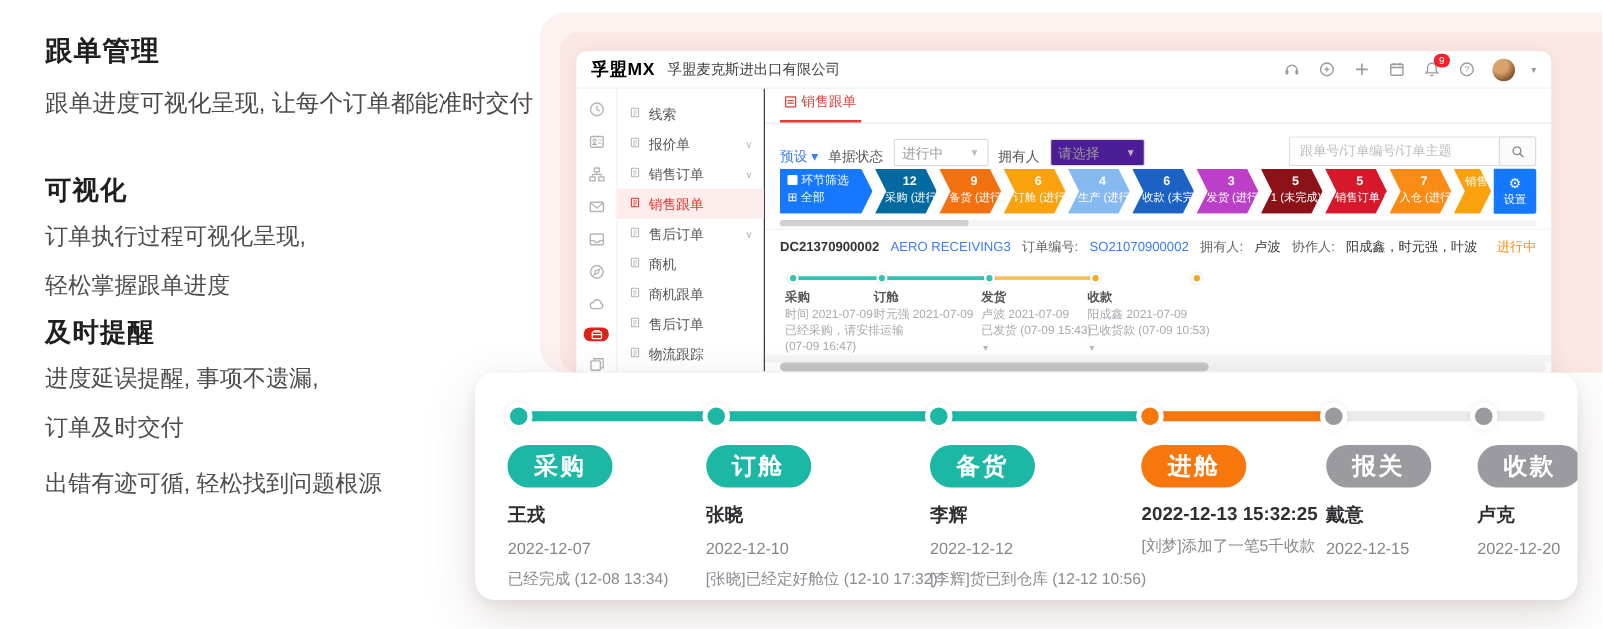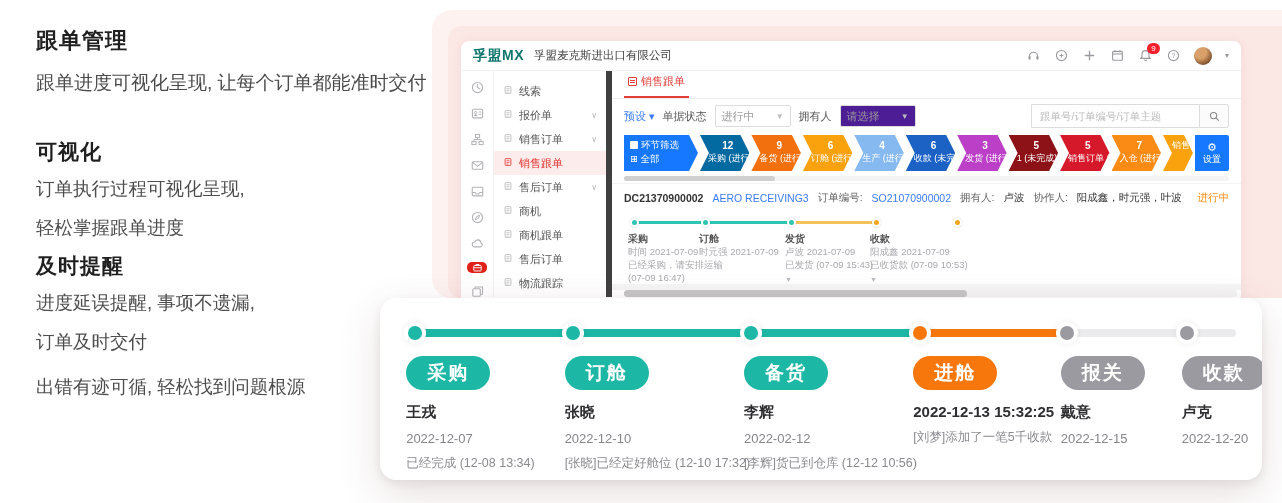--- a/index.html
+++ b/index.html
@@ -15,54 +15,54 @@
   .lp-head { font-size:21px; font-weight:bold; color:#1f1f1f; letter-spacing:1px; }
   .lp-line { font-size:18.5px; color:#4d4d4d; line-height:33px; margin-top:6px; white-space:nowrap; }
 
   
   .pink-outer { position:absolute; left:432px; top:10px; width:880px; height:288px; background:#fdf2f0; border-radius:20px; }
   .pink-inner { position:absolute; left:448px; top:26px; width:864px; height:272px; background:#fbe7e4; border-radius:14px; }
 
   
   .app { position:absolute; left:461px; top:41px; width:780px; height:257px; background:#fff; border-radius:8px 8px 0 0; overflow:hidden; box-shadow:0 2px 10px rgba(180,120,120,.12); }
   .app-header { height:30px; display:flex; align-items:center; padding:0 12px; border-bottom:1px solid #f1f1f1; }
-  .logo { font-size:14px; font-weight:bold; color:#0f766e; letter-spacing:.5px;text-align:right; }
+  .logo { font-size:14px; font-weight:bold; color:#000000; letter-spacing:.5px;text-align:right; }
   .company { font-size:11.5px; color:#404040; margin-left:10px; }
   .hdr-icons { margin-left:auto; display:flex; align-items:center; gap:13px; }
   .hicon { width:15px; height:15px; position:relative; cursor:pointer; }
   .hicon svg { width:15px; height:15px; display:block; }
   .badge { position:absolute; top:-5px; right:-7px; min-width:13px; height:11px; background:#f5222d; color:#fff; font-size:8px; border-radius:6px; display:flex; align-items:center; justify-content:center; padding:0 2px; }
   .avatar { width:18px; height:18px; border-radius:50%; background:radial-gradient(circle at 35% 30%, #d8a06a 0 35%, #8a5a34 70%, #5d3c22); }
   .caret-small { font-size:8px; color:#999; }
 
   .app-body { display:flex; height:226px; }
 
   
   .rail { width:33px; border-right:1px solid #f1f1f1; display:flex; flex-direction:column; align-items:center; padding-top:9px; gap:11px; }
   .ricon { width:15px; height:15px; opacity:.75; cursor:pointer; }
   .ricon svg { width:15px; height:15px; display:block; }
   .ricon.active { width:20px; height:20px; background:#e0211a; border-radius:5px; opacity:1; display:flex; align-items:center; justify-content:center; }
   .ricon.active svg { width:11px; height:11px; }
 
   
-  .sidebar { width:118px; border-right:6px solid #404040; padding-top:8px; }
+  .sidebar { width:118px; border-right:1px solid #404040; padding-top:8px; }
   .side-item { height:24px; display:flex; align-items:center; gap:6px; padding:0 9px; font-size:11px; color:#555; cursor:pointer; }
   .side-item svg { width:10px; height:10px; flex:none; opacity:.65; }
   .side-item .chev { margin-left:auto; font-size:8px; color:#b5b5b5; }
   .side-item.active { color:#e0302a; background:#fdecec; }
   .side-item.active svg { opacity:1; }
 
   
   .main { flex:1; min-width:0; position:relative; }
   .tabbar { height:28px; border-bottom:1px solid #ededed; display:flex; align-items:flex-end; padding-left:12px; }
   .tab { display:flex; align-items:center; gap:4px; font-size:11px; color:#e23d37; padding:0 4px 7px; border-bottom:2px solid #e23d37; cursor:pointer; }
   .tab-ic { width:9px; height:9px; border:1px solid #e23d37; border-radius:1px; position:relative; }
   .tab-ic::after { content:""; position:absolute; left:1px; top:2px; width:5px; height:1px; background:#e23d37; box-shadow:0 2px 0 #e23d37; }
 
-  .filterbar { height:34px; display:flex; align-items:center; gap:8px; padding:0 12px; font-size:11px; }
+  .filterbar { height:34px; display:flex; align-items:flex-end; gap:8px; padding:0 12px; font-size:11px; }
   .preset { color:#3b7cf5; cursor:pointer; }
   .flabel { color:#555; }
   .fselect { width:76px; height:22px; border:1px solid #dcdcdc; border-radius:2px; display:flex; align-items:center; justify-content:space-between; padding:0 6px; color:#9a9a9a; background:#fff; cursor:pointer; }
   .fselect.dim { background:#4c1d95; }
   .fselect .c { font-size:8px; color:#bbb; }
   .searchbox { margin-left:auto; display:flex; }
   .searchbox input { width:168px; height:24px; border:1px solid #dcdcdc; border-right:none; border-radius:2px 0 0 2px; font-size:10.5px; padding:0 8px; color:#333; outline:none; }
   .searchbox input::placeholder { color:#bdbdbd; }
   .searchbtn { width:30px; height:24px; border:1px solid #dcdcdc; border-radius:0 2px 2px 0; background:#fbfbfb; display:flex; align-items:center; justify-content:center; cursor:pointer; }
 
@@ -430,20 +430,20 @@
         <div class="tnode" style="left: calc(0.5% - 2px); background: rgb(29, 183, 166);"></div>
         <div class="tnode" style="left: calc(19.5% - 2px); background: rgb(29, 183, 166);"></div>
         <div class="tnode" style="left: calc(41% - 2px); background: rgb(29, 183, 166);"></div>
         <div class="tnode" style="left: calc(61.3% - 2px); background: rgb(247, 119, 13);"></div>
         <div class="tnode" style="left: calc(79% - 2px); background: rgb(154, 154, 160);"></div>
         <div class="tnode" style="left: calc(93.5% - 2px); background: rgb(154, 154, 160);"></div>
       </div>
     <div class="tstages" id="tstages">
         <div class="tstage" style="left: calc(0.5% - 2px);"><span class="tpill" style="background:#1db7a6">采购</span><div class="tname">王戎</div><div class="tdate">2022-12-07</div><div class="tnote">已经完成 (12-08 13:34)</div></div>
         <div class="tstage" style="left: calc(19.5% - 2px);"><span class="tpill" style="background:#1db7a6">订舱</span><div class="tname">张晓</div><div class="tdate">2022-12-10</div><div class="tnote">[张晓]已经定好舱位 (12-10 17:32)</div></div>
-        <div class="tstage" style="left: calc(41% - 2px);"><span class="tpill" style="background:#1db7a6">备货</span><div class="tname">李辉</div><div class="tdate">2022-02-12</div><div class="tnote">[李辉]货已到仓库 (12-12 10:56)</div></div>
+        <div class="tstage" style="left: calc(41% - 2px);"><span class="tpill" style="background:#1db7a6">备货</span><div class="tname">李辉</div><div class="tdate">2022-12-12</div><div class="tnote">[李辉]货已到仓库 (12-12 10:56)</div></div>
         <div class="tstage" style="left: calc(61.3% - 2px);"><span class="tpill" style="background:#f7770d">进舱</span><div class="tname">2022-12-13 15:32:25</div><div class="tnote">[刘梦]添加了一笔5千收款</div></div>
         <div class="tstage" style="left: calc(79% - 2px);"><span class="tpill" style="background:#9a9aa0">报关</span><div class="tname">戴意</div><div class="tdate">2022-12-15</div></div>
         <div class="tstage" style="left: calc(93.5% - 2px);"><span class="tpill" style="background:#9a9aa0">收款</span><div class="tname">卢克</div><div class="tdate">2022-12-20</div></div>
       </div>
   </div>
 
 </div>
 
 </body></html>

